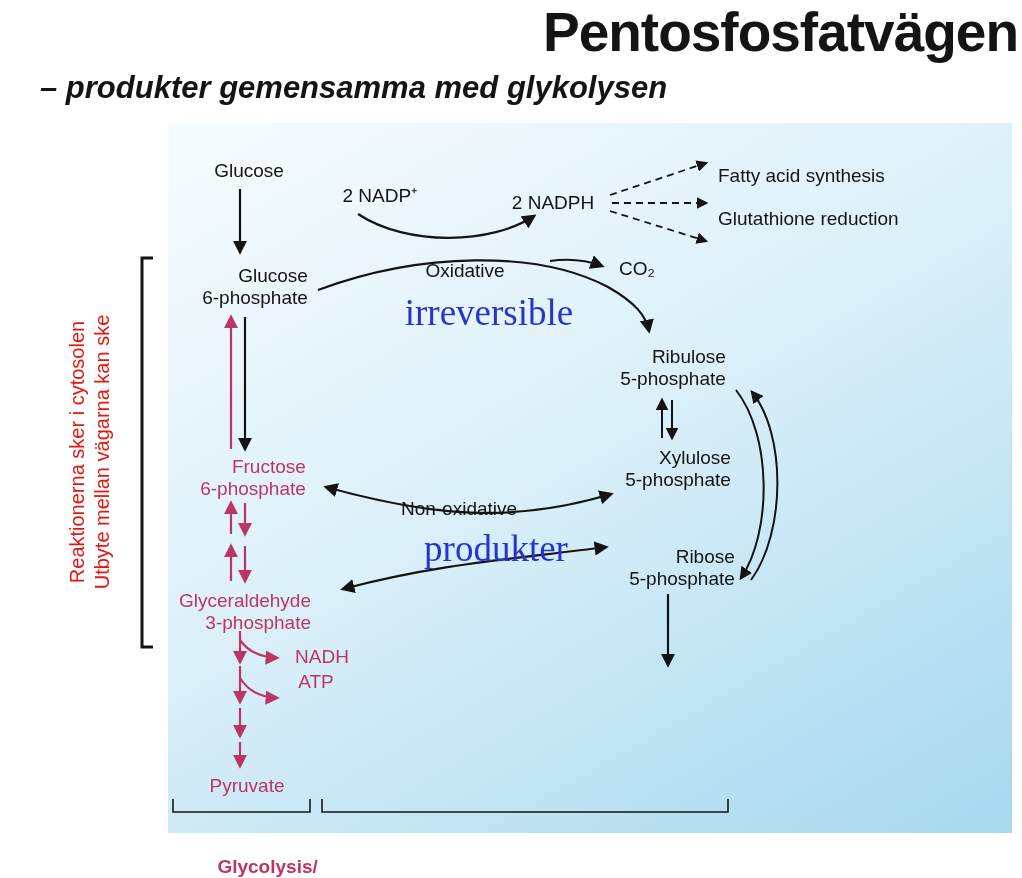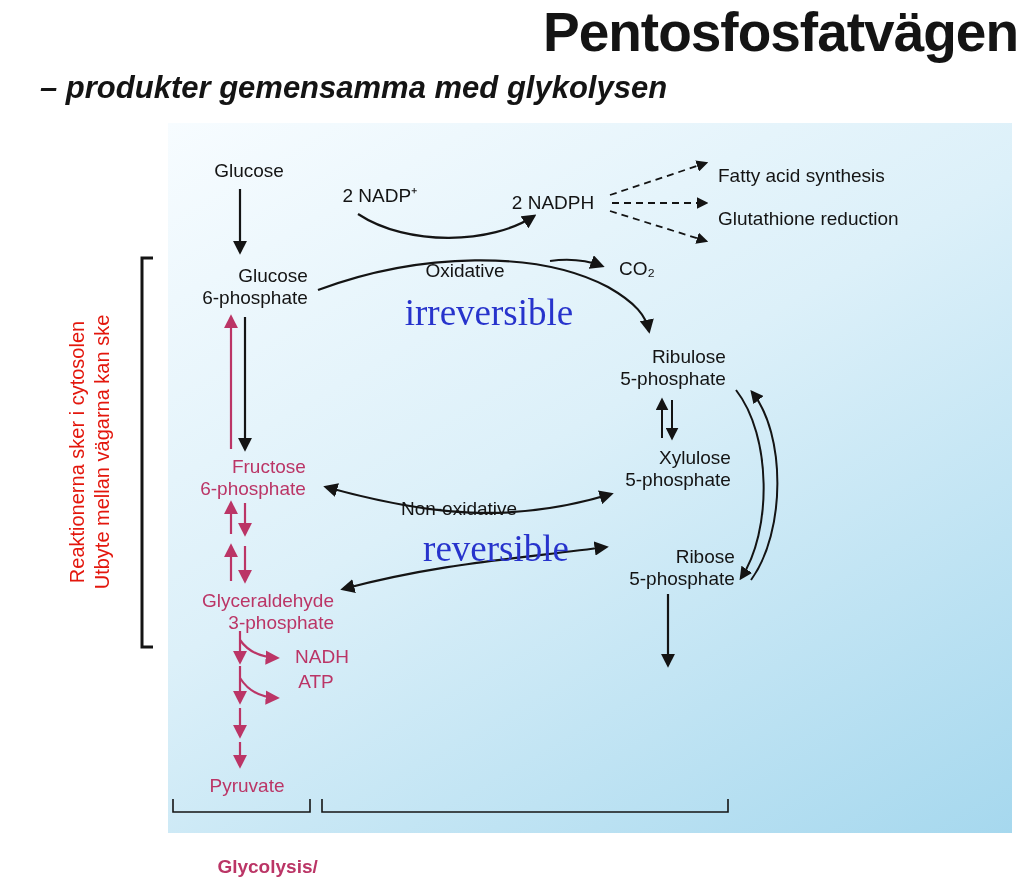--- a/index.html
+++ b/index.html
@@ -132,28 +132,28 @@
     <span>Xylulose</span>
     <span>5-phosphate</span>
   </div>
 
   <div class="node c" style="left:682px; top:568px">
     <span>Ribose</span>
     <span>5-phosphate</span>
   </div>
 
   <div class="node c" style="left:459px; top:509px">Non-oxidative</div>
-  <div class="node c blue-serif" style="left:496px; top:549px">reversible</div>
+  <div class="node c blue-serif" style="left:496px; top:549px">produkter</div>
 
   <div class="node c magenta" style="left:253px; top:478px">
     <span>Fructose</span>
     <span>6-phosphate</span>
   </div>
 
-  <div class="node c magenta" style="left:268px; top:612px">
+  <div class="node c magenta" style="left:245px; top:612px">
     <span>Glyceraldehyde</span>
     <span>3-phosphate</span>
   </div>
 
   <div class="node c magenta" style="left:322px; top:657px">NADH</div>
   <div class="node c magenta" style="left:316px; top:682px">ATP</div>
   <div class="node c magenta" style="left:247px; top:786px">Pyruvate</div>
 
 
   <div class="node c magenta bold" style="left:247px; top:850px">

